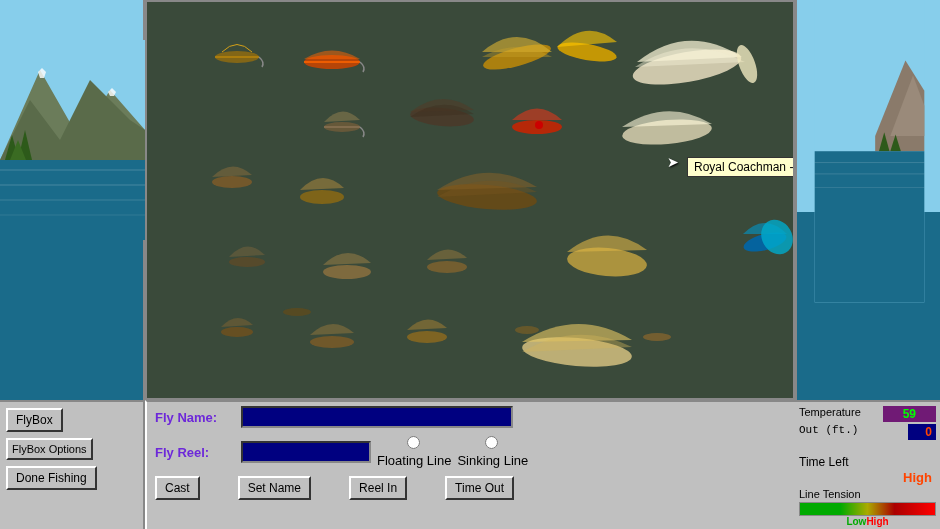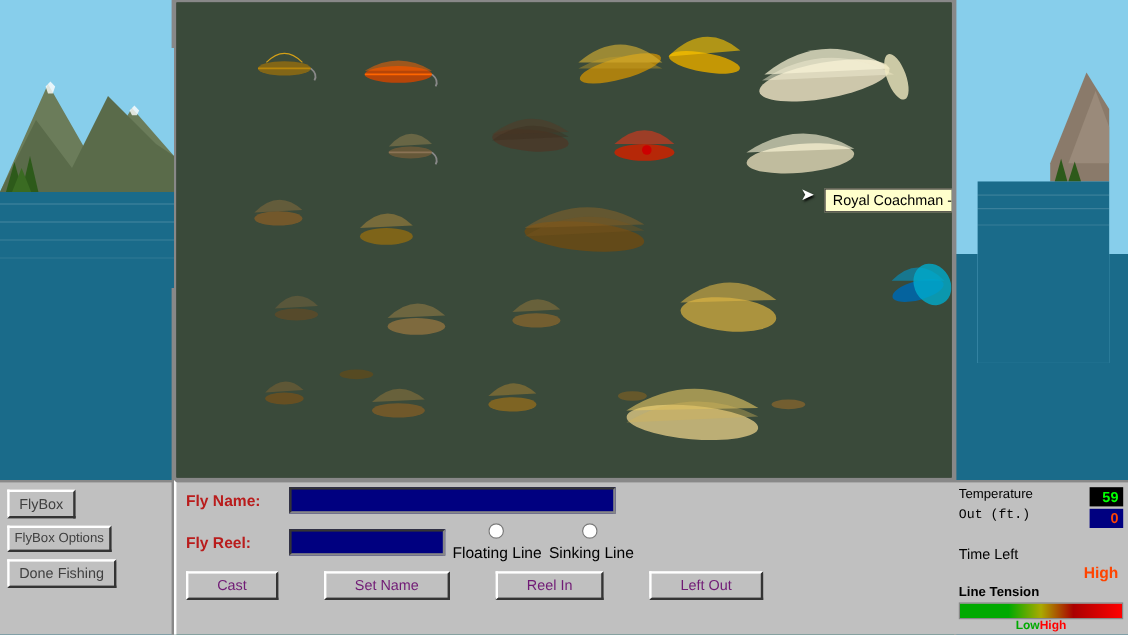--- a/index.html
+++ b/index.html
@@ -82,21 +82,21 @@
     .control-row {
       display: flex;
       align-items: center;
       padding: 4px 8px;
       gap: 6px;
     }
 
     .label {
       font-weight: bold;
       font-size: 13px;
-      color: #b91c1c;
+      color: #6d28d9;
       min-width: 80px;
     }
 
     .text-input {
       height: 22px;
       background: #000080;
       border: 2px inset #888;
       color: #fff;
       font-size: 12px;
       flex: 1;
@@ -104,32 +104,32 @@
     }
 
     .btn {
       background: #c0c0c0;
       border: 2px outset #fff;
       border-right-color: #888;
       border-bottom-color: #888;
       padding: 3px 8px;
       font-size: 12px;
       cursor: pointer;
-      color: #404040;
+      color: #000000;
       white-space: nowrap;
     }
 
     .btn-disabled {
       background: #c0c0c0;
       border: 2px outset #fff;
       border-right-color: #888;
       border-bottom-color: #888;
-      padding: 3px 24px;
-      font-size: 12px;
-      color: #701a75;
+      padding: 3px 8px;
+      font-size: 12px;
+      color: #000000;
       white-space: nowrap;
     }
 
     .radio-group {
       display: flex;
       align-items: center;
       gap: 4px;
       font-size: 13px;
       flex-direction: column;
     }
@@ -164,23 +164,23 @@
 
     .stat-row {
       display: flex;
       align-items: flex-start;
       justify-content: space-between;
       margin-bottom: 2px;
       font-size: 12px;
     }
 
     .stat-value {
-      background: #000000;
+      background: #701a75;
       color: #00ff00;
-      padding: 1px 4px;
+      padding: 1px 20px;
       min-width: 28px;
       text-align: right;
       font-size: 12px;
       font-weight: bold;
     }
 
     .stat-value-red {
       background: #000080;
       color: #ff0000;
       padding: 1px 4px;
@@ -424,21 +424,21 @@
     </div>
   </div>
 
   <div class="action-row">
     <span class="btn-disabled">Cast</span>
     <span style="width:30px;"></span>
     <span class="btn-disabled">Set Name</span>
     <span style="width:30px;"></span>
     <span class="btn-disabled">Reel In</span>
     <span style="width:30px;"></span>
-    <span class="btn-disabled">Left Out</span>
+    <span class="btn-disabled">Time Out</span>
   </div>
 </div>
 
 <div class="right-panel">
   <svg class="mountain-right" viewBox="0 0 145 529" xmlns="http://www.w3.org/2000/svg" style="position:absolute;top:0;left:0;width:145px;height:400px;">
     <rect width="145" height="400" fill="#87CEEB"></rect>
 
     <polygon points="80,180 120,80 145,120 145,200 80,200" fill="#8a7a6a"></polygon>
     <polygon points="100,180 130,100 145,140 145,180" fill="#9a8a7a"></polygon>
 
@@ -458,21 +458,21 @@
     </div>
     <div class="stat-row">
       <span style="font-size:11px;font-family:Liberation Mono, monospace;">Out (ft.)</span>
       <span class="stat-value-red" style="color:#ff4400;">0</span>
     </div>
     <div class="time-left-label">Time Left</div>
     <div class="stat-row">
       <span></span>
       <span class="stat-value-red" style="color:#ff4400;font-size:13px;font-weight:bold;background:transparent;border:none;">High</span>
     </div>
-    <div style="font-size:11px;font-weight:bold;margin-top:2px;">Line Tension</div>
+    <div style="font-size:11px;font-weight:normal;margin-top:2px;">Line Tension</div>
     <div class="tension-bar"></div>
     <div class="tension-labels">
       <span class="tension-low">Low</span>
       <span class="tension-high">High</span>
     </div>
   </div>
 </div>
 
 <div class="left-bottom">
   <button class="btn">FlyBox</button>

